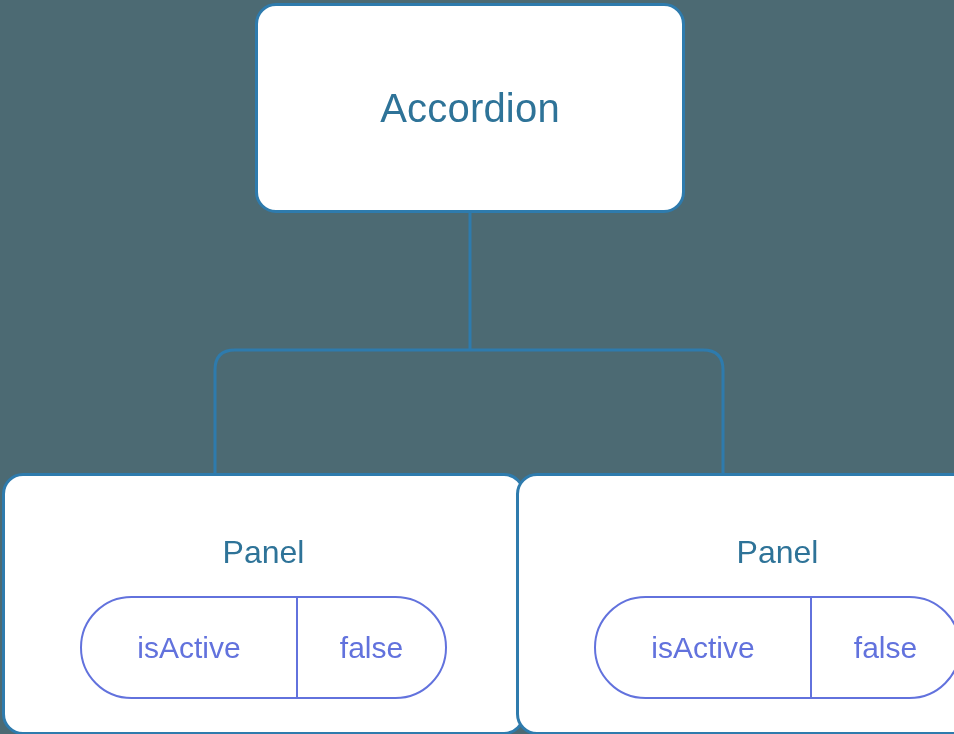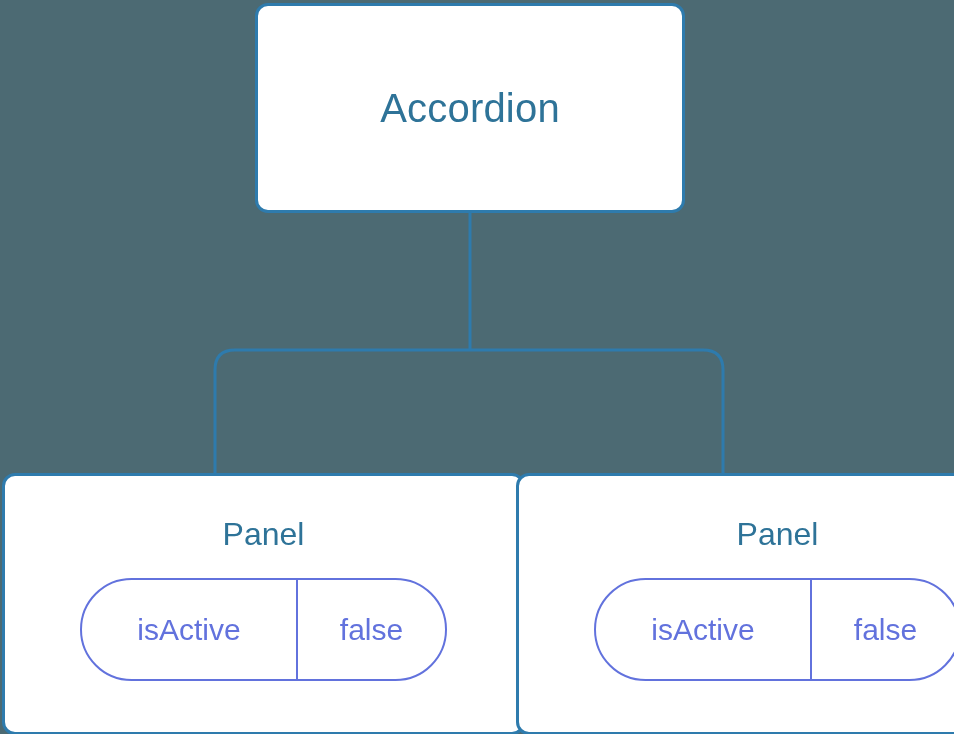--- a/index.html
+++ b/index.html
@@ -29,21 +29,21 @@
     width: 954px;
     height: 734px;
     pointer-events: none;
   }
 
   
   .node {
     position: absolute;
     background: #FFFFFF;
     border: 3px solid #2E7BAD;
-    border-radius: 13px;
+    border-radius: 21px;
     box-sizing: border-box;
     display: flex;
     flex-direction: column;
     align-items: center;
   }
 
   .node-root {
     left: 255px;
     top: 3px;
     width: 430px;
@@ -55,21 +55,21 @@
     font-size: 40px;
     color: #2E7398;
     letter-spacing: 0.2px;
     line-height: 1;
   }
 
   .node-panel {
     width: 523px;
     height: 262px;
     top: 473px;
-    padding-top: 42px;
+    padding-top: 60px;
   }
   .node-panel-left  { left: 2px;   }
   .node-panel-right { left: 516px; }
 
   .node-title-panel {
     font-size: 32px;
     color: #2E7398;
     line-height: 1;
     margin-bottom: 28px;
   }

